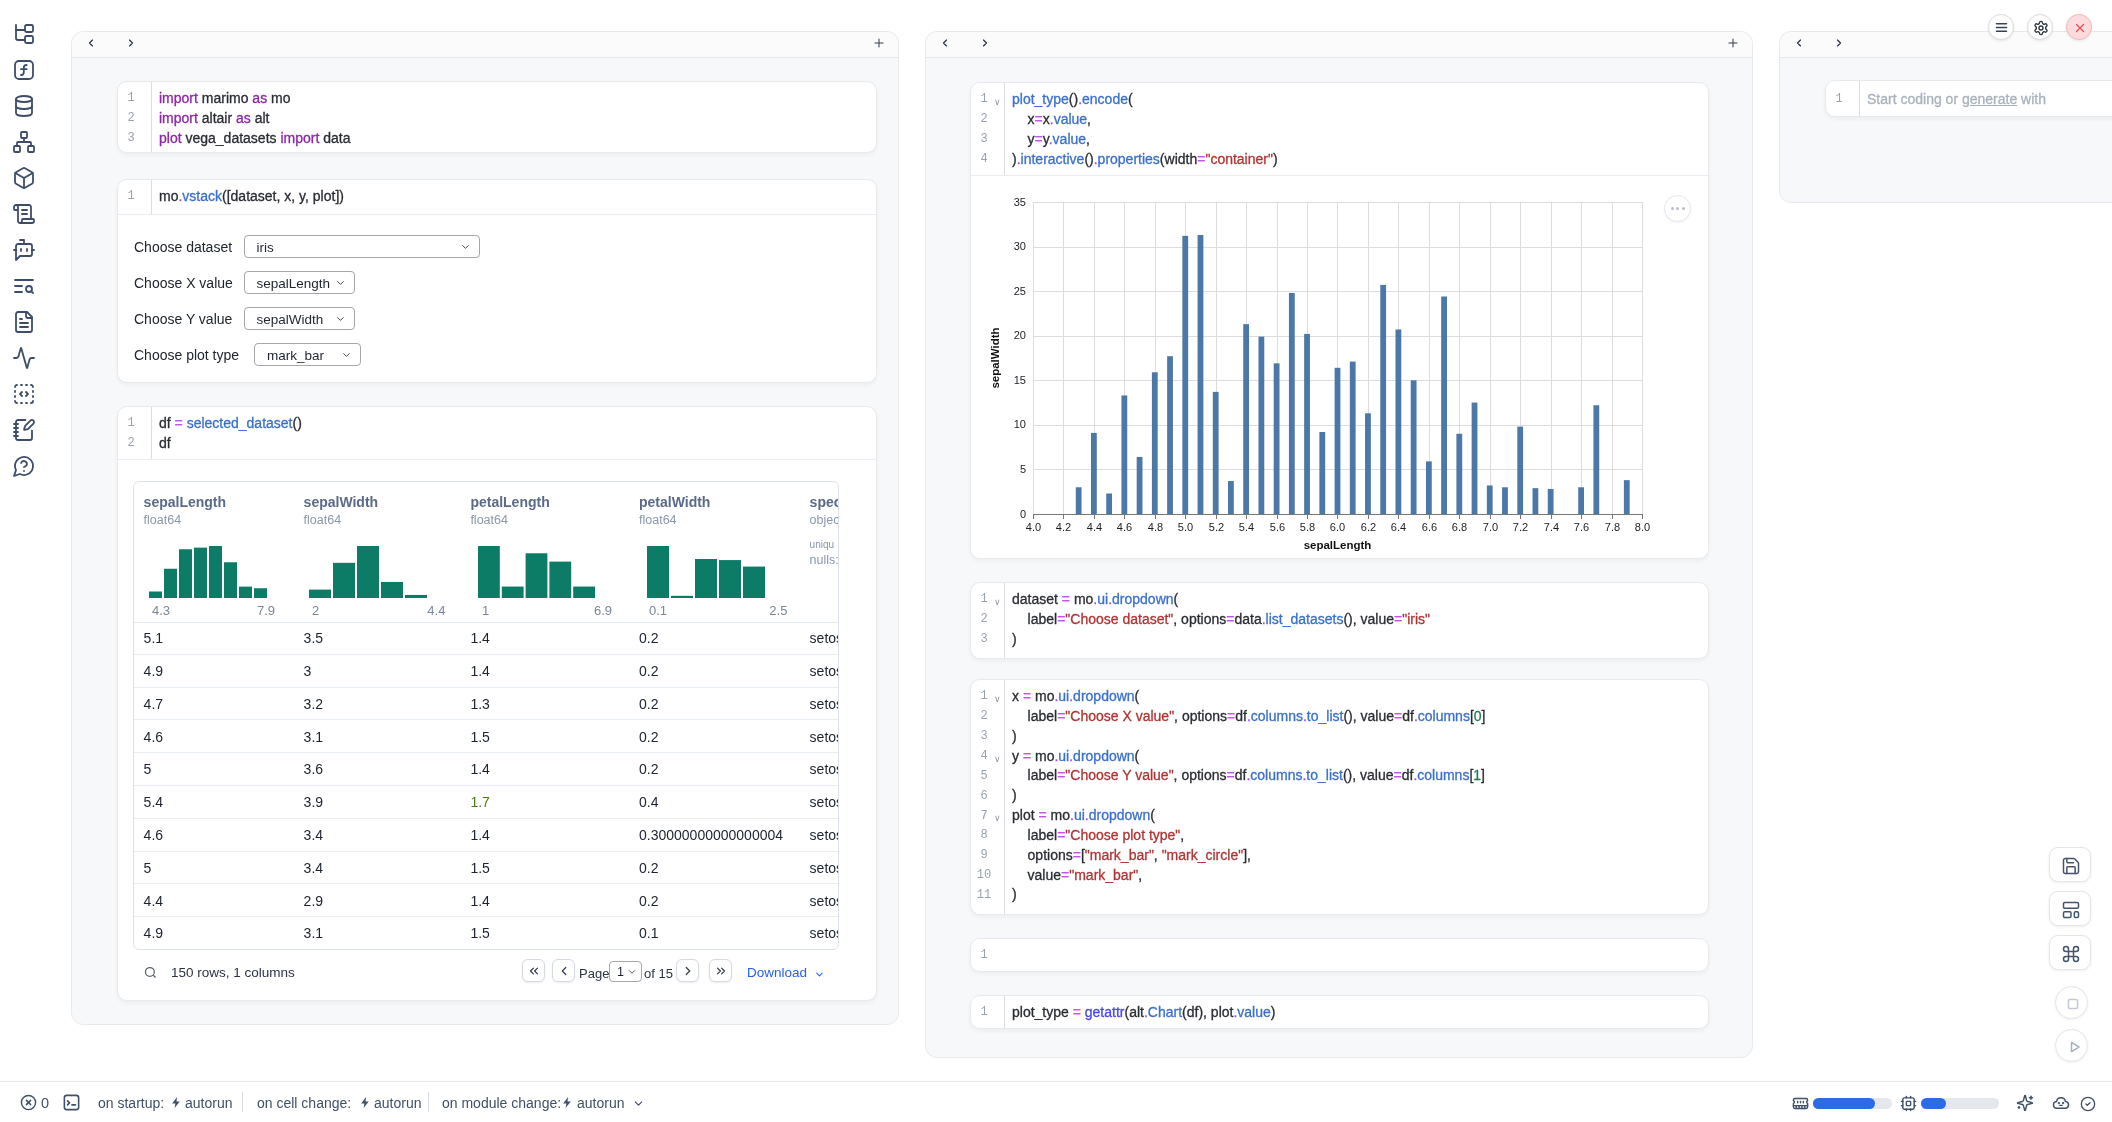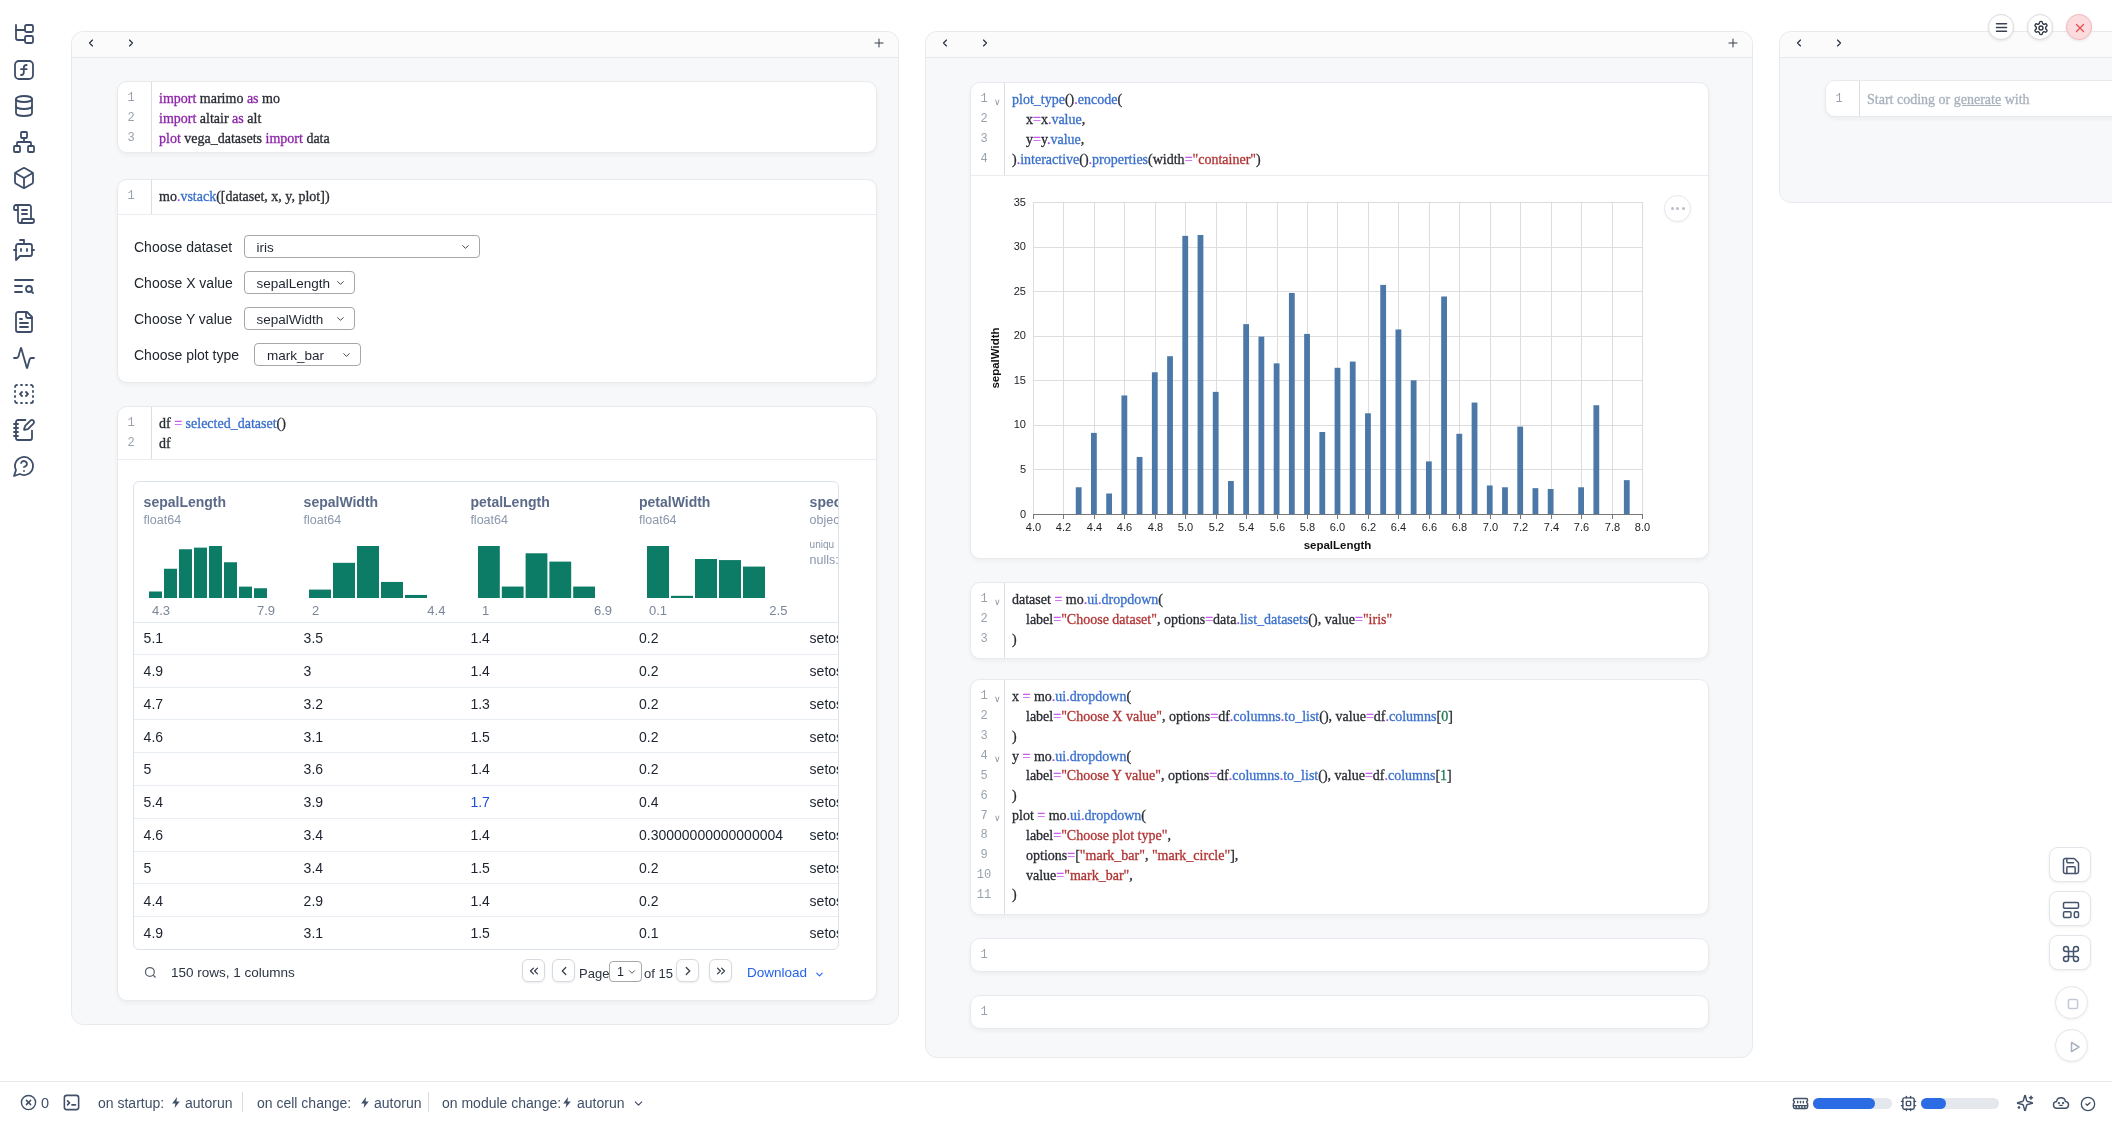--- a/index.html
+++ b/index.html
@@ -3,21 +3,21 @@
 * { margin:0; padding:0; box-sizing:border-box; }
 html,body { width:2112px; height:1122px; background:#fff; font-family:"Liberation Sans",sans-serif; overflow:hidden; position:relative; }
 .abs { position:absolute; }
 .panel { position:absolute; background:#f7f8f9; border:1px solid #e9eaee; border-radius:12px; }
 .phead { position:absolute; left:0; right:0; top:0; height:26px; background:#fbfbfc; border-bottom:1px solid #e7e8ec; border-radius:12px 12px 0 0; }
 .cell { position:absolute; background:#fff; border:1px solid #e9eaee; border-radius:10px; box-shadow:0 2px 4px rgba(30,35,48,.05); }
 .gut { position:absolute; left:0; top:0; bottom:0; width:33px; }
 .lno { position:absolute; width:26px; text-align:center; font-family:"Liberation Mono",monospace; font-size:12px; color:#9aa2ad; }
 .fold { position:absolute; font-size:9px; color:#8b93a0; }
 .codewrap { position:absolute; left:33px; top:0; bottom:0; right:0; border-left:1px solid #ddd; }
-pre.code { font-family:Liberation Serif, serif; font-size:14px; line-height:19.85px; color:#2a2c33; -webkit-text-stroke:0.3px currentColor; position:absolute; left:7px; top:7px; white-space:pre; }
+pre.code { font-family:Liberation Sans, sans-serif; font-size:14px; line-height:19.85px; color:#2a2c33; -webkit-text-stroke:0.3px currentColor; position:absolute; left:7px; top:7px; white-space:pre; }
 .k { color:#8d26a8; }
 .o { color:#c653f0; }
 .d { color:#a14df2; }
 .p { color:#3a70cc; }
 .b { color:#4945ee; }
 .s { color:#b13434; }
 .n { color:#1d7d4c; }
 .divline { position:absolute; left:0; right:0; height:1px; background:#ececf0; }
 .lbl { font-size:14px; color:#21262e; position:absolute; }
 .sel { position:absolute; border:1px solid #a6a6ab; border-radius:4px; background:#fff; font-size:13.5px; color:#1f2430; }
@@ -287,21 +287,21 @@
       <div class="abs" style="left:675.6px;top:246.6px;font-size:14px;color:#1c222e">setos</div>
       <div class="abs" style="left:0;right:0;top:271.2px;height:32.8px;border-bottom:1px solid #e8edf3;"></div>
       <div class="abs" style="left:9.6px;top:279.4px;font-size:14px;color:#1c222e">5</div>
       <div class="abs" style="left:169.6px;top:279.4px;font-size:14px;color:#1c222e">3.6</div>
       <div class="abs" style="left:336.4px;top:279.4px;font-size:14px;color:#1c222e">1.4</div>
       <div class="abs" style="left:505.0px;top:279.4px;font-size:14px;color:#1c222e">0.2</div>
       <div class="abs" style="left:675.6px;top:279.4px;font-size:14px;color:#1c222e">setos</div>
       <div class="abs" style="left:0;right:0;top:304.0px;height:32.8px;border-bottom:1px solid #e8edf3;"></div>
       <div class="abs" style="left:9.6px;top:312.2px;font-size:14px;color:#1c222e">5.4</div>
       <div class="abs" style="left:169.6px;top:312.2px;font-size:14px;color:#1c222e">3.9</div>
-      <div class="abs" style="left:336.4px;top:312.2px;font-size:14px;color:#1d4ed8">1.7</div>
+      <div class="abs" style="left:336.4px;top:312.2px;font-size:14px;color:#4d7c0f">1.7</div>
       <div class="abs" style="left:505.0px;top:312.2px;font-size:14px;color:#1c222e">0.4</div>
       <div class="abs" style="left:675.6px;top:312.2px;font-size:14px;color:#1c222e">setos</div>
       <div class="abs" style="left:0;right:0;top:336.8px;height:32.8px;border-bottom:1px solid #e8edf3;"></div>
       <div class="abs" style="left:9.6px;top:345.0px;font-size:14px;color:#1c222e">4.6</div>
       <div class="abs" style="left:169.6px;top:345.0px;font-size:14px;color:#1c222e">3.4</div>
       <div class="abs" style="left:336.4px;top:345.0px;font-size:14px;color:#1c222e">1.4</div>
       <div class="abs" style="left:505.0px;top:345.0px;font-size:14px;color:#1c222e">0.30000000000000004</div>
       <div class="abs" style="left:675.6px;top:345.0px;font-size:14px;color:#1c222e">setos</div>
       <div class="abs" style="left:0;right:0;top:369.6px;height:32.8px;border-bottom:1px solid #e8edf3;"></div>
       <div class="abs" style="left:9.6px;top:377.8px;font-size:14px;color:#1c222e">5</div>
@@ -549,20 +549,23 @@
   </div>
 <div class="cell" style="left:970px;top:938px;width:739px;height:34px">
     <div class="gut">
       <div class="lno" style="top:9.4px">1</div>
     </div>
   </div>
 <div class="cell" style="left:970px;top:995px;width:739px;height:34px">
     <div class="gut">
       <div class="lno" style="top:9.4px">1</div>
     </div>
+    <div class="codewrap">
+      <pre class="code" style="top:7.0px">plot_type <span class="o">=</span> <span class="b">getattr</span>(alt<span class="d">.</span><span class="p">Chart</span>(df), plot<span class="d">.</span><span class="p">value</span>)</pre>
+    </div>
   </div>
 <div class="cell" style="left:1825px;top:80px;width:400px;height:37px">
     <div class="gut">
       <div class="lno" style="top:10.9px">1</div>
     </div>
     <div class="codewrap">
       <pre class="code" style="top:8.5px;color:#a9b1bd">Start coding or <span style="text-decoration:underline">generate</span> with</pre>
     </div>
   </div>
 <div class="abs" style="left:1987.8px;top:13.5px;width:26.0px;height:26.0px;border-radius:50%;background:#fff;border:1px solid #dcdce2;box-shadow:0 1px 3px rgba(0,0,0,.09)">

